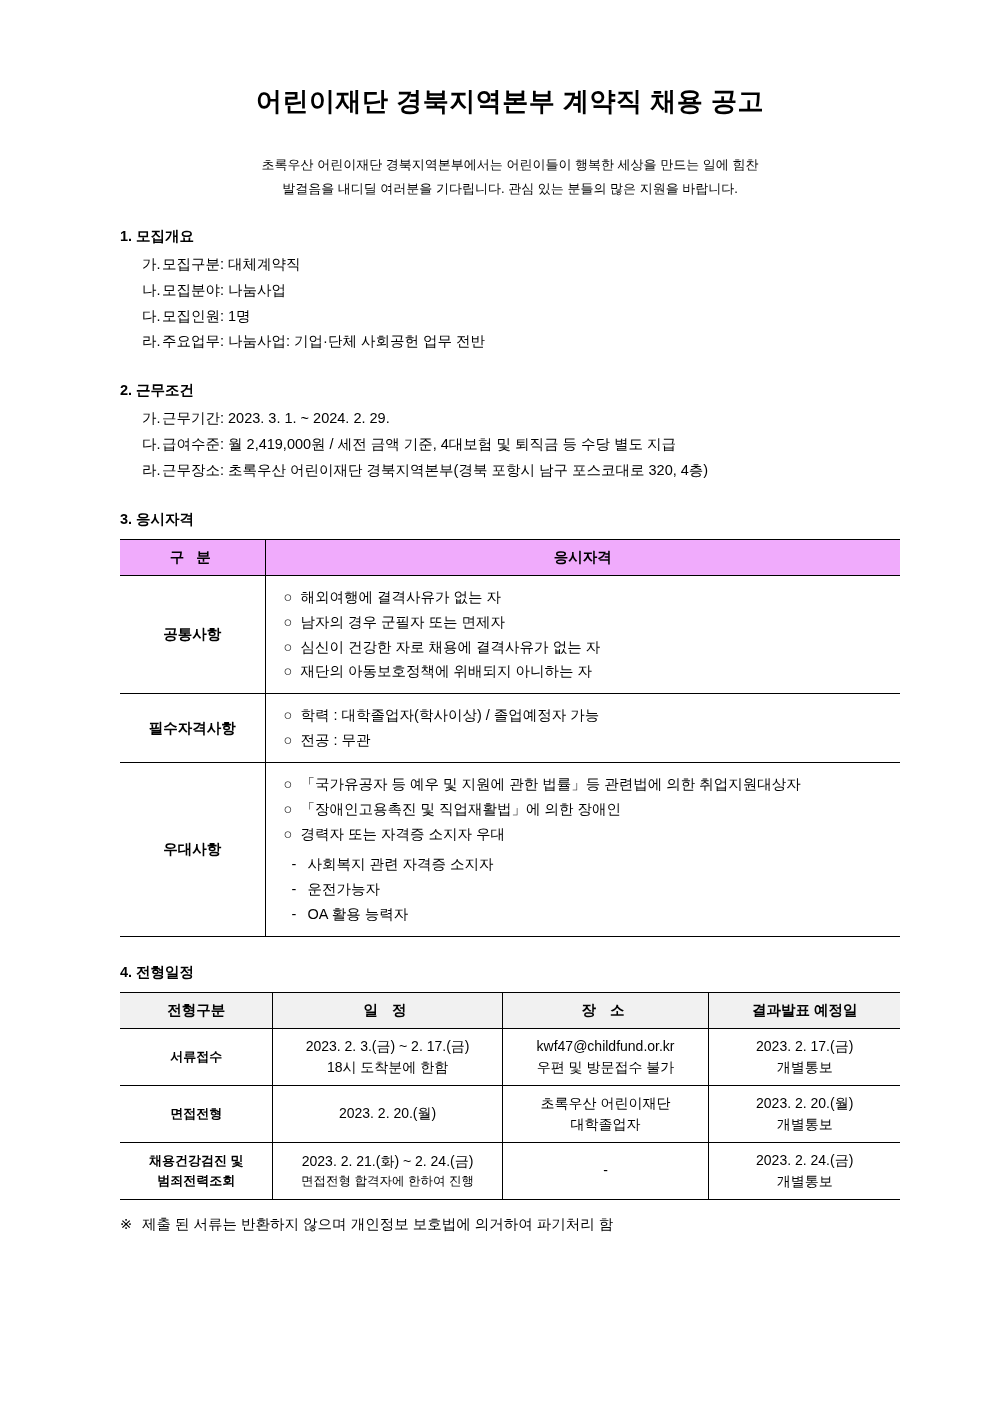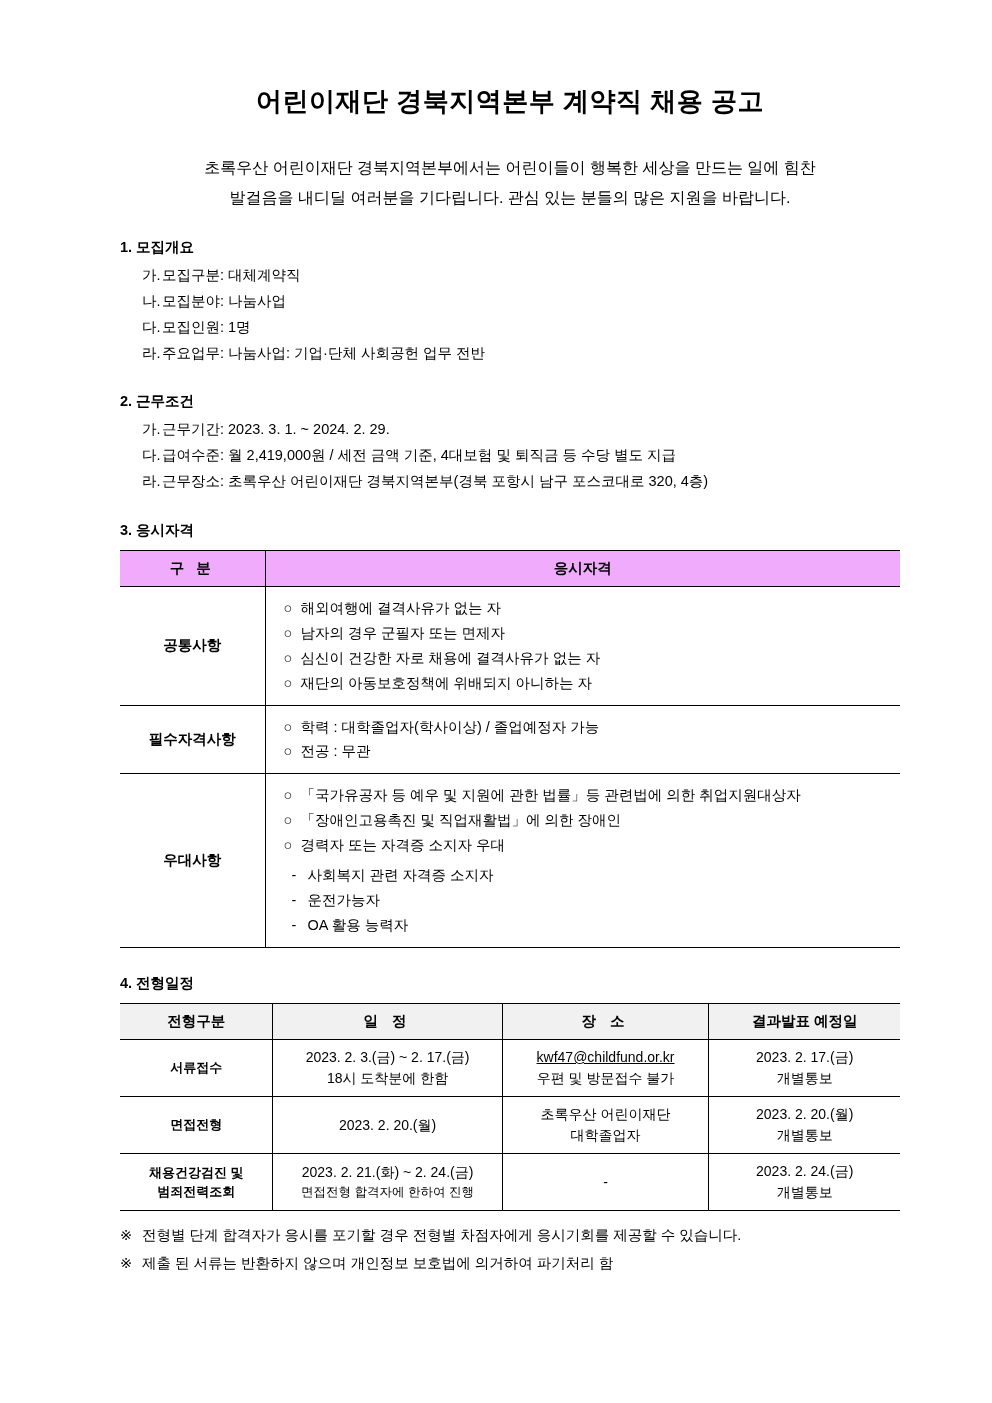--- a/index.html
+++ b/index.html
@@ -23,21 +23,21 @@
   }
   .doc-title {
     text-align: center;
     font-size: 26px;
     font-weight: bold;
     letter-spacing: 0.5px;
     margin: 14px 0 0 0;
   }
   .intro {
     text-align: center;
-    font-size: 16px;
+    font-size: 13px;
     line-height: 1.85;
     margin: 34px 0 0 0;
     padding: 0 60px;
   }
   .section {
     margin-top: 26px;
   }
   .section-heading {
     font-size: 14.5px;
     font-weight: bold;
@@ -148,21 +148,20 @@
   .tbl-sched td:last-child { border-right: none; }
   .tbl-sched tr:last-child td { border-bottom: none; }
   .tbl-sched td.stage {
     font-weight: bold;
     font-size: 13px;
   }
   .small {
     font-size: 12.5px;
   }
   .link {
-    text-decoration: underline;
   }
   .notes {
     margin-top: 10px;
   }
   .notes .note {
     font-size: 14.5px;
     line-height: 1.95;
     white-space: nowrap;
   }
   .notes .note .mk {
@@ -316,18 +315,17 @@
           <td>-</td>
           <td>
             <div>2023. 2. 24.(금)</div>
             <div>개별통보</div>
           </td>
         </tr>
       </tbody>
     </table>
 
     <div class="notes">
-      <div class="note"><span class="mk">※</span><span>전형별 단계 합격자가 응시를 포기할 경우 전형별 차점자에게 응시기회를 제공할 수 있습니다.</span></div>
       <div class="note"><span class="mk">※</span><span>제출 된 서류는 반환하지 않으며 개인정보 보호법에 의거하여 파기처리 함</span></div>
     </div>
   </div>
 
 </div>
 
 </body></html>

